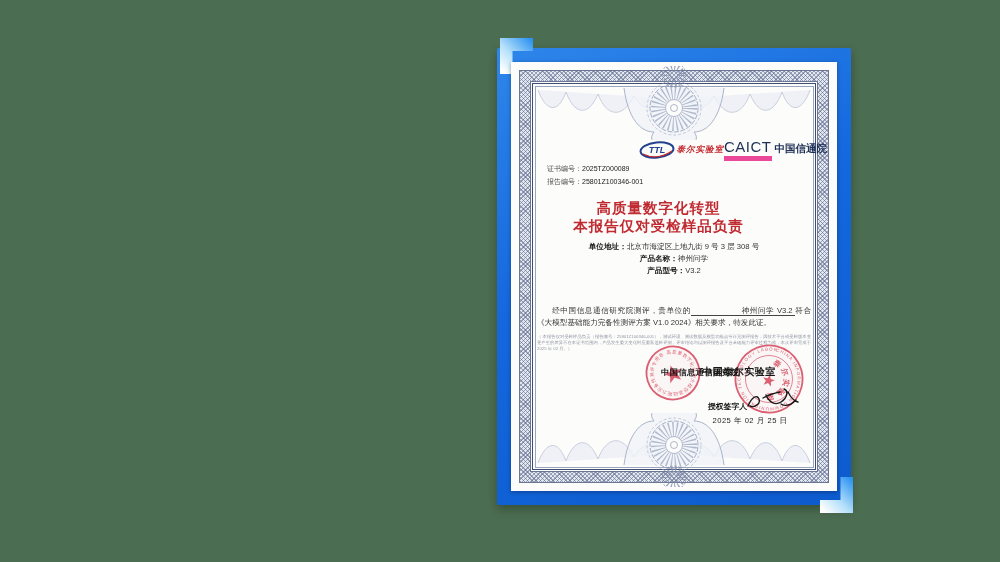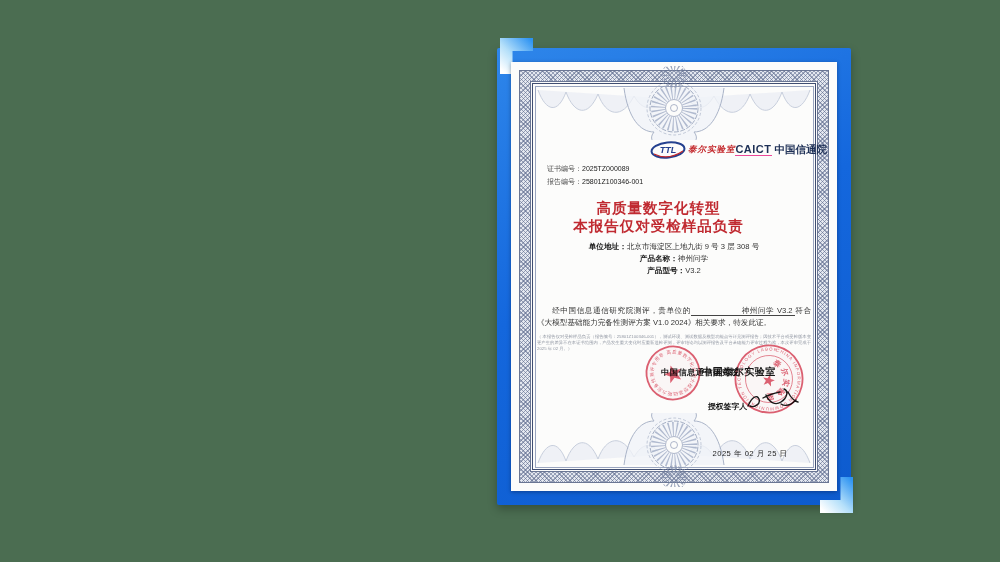--- a/index.html
+++ b/index.html
@@ -36,22 +36,22 @@
   .decor { position:absolute; pointer-events:none; }
   .decor.top { left:21px; top:4px; }
   .decor.bottom { left:21px; top:351px; transform:scaleY(-1); }
 
   
   .logos { position:absolute; left:30px; top:74px; width:266px; height:28px;
            display:flex; align-items:center; justify-content:flex-end;margin-left:20px; }
   .logo-lab { display:flex; align-items:center; gap:2px; }
   .lab-name { font-size:8.5px; font-weight:bold; font-style:italic; color:#c3272b; letter-spacing:1px; }
   .logo-caict { display:flex; align-items:baseline; gap:3px; }
-  .caict-abbr { font-size:11px; font-weight:bold; color:#1d2f55; letter-spacing:.5px;
-                border-bottom:1px solid #ec4899; line-height:1.1; }
+  .caict-abbr { font-size:15px; font-weight:normal; color:#1d2f55; letter-spacing:.5px;
+                border-bottom:5px solid #ec4899; line-height:1.1; }
   .caict-name { font-size:10.5px; font-weight:bold; color:#1d2f55; }
   .logo-prog { display:flex; align-items:center; gap:3px; }
   .prog-text { display:flex; flex-direction:column; align-items:flex-start; }
   .prog-row { font-size:10.5px; font-weight:bold; letter-spacing:1px; line-height:1.1; }
   .prog-dark { color:#4a4a4a; } .prog-red { color:#d2342a; }
   .prog-tagline { font-size:8.4px; color:#c0392b; transform:scale(.5); transform-origin:0 0; width:200%; white-space:nowrap; line-height:1.1; }
 
   
   .meta { position:absolute; left:36px; top:100px; }
   .meta-row { font-size:7px; line-height:13px; color:#222; }
@@ -78,21 +78,21 @@
               font-size:8.6px; line-height:12.5px; color:#9096a2; text-align:justify; }
 
   
   .issuer-lab  { position:absolute; left:150px; top:303px; width:156px; text-align:center;
                  font-size:10px; font-weight:bold; color:#161616; letter-spacing:.5px; }
   .issuer-inst { position:absolute; left:150px; top:305px; width:156px; text-align:left;
                  font-size:8.2px; font-weight:bold; color:#161616; letter-spacing:.5px; }
   .signer-label { position:absolute; left:197px; top:339px; font-size:7.8px; font-weight:bold; color:#161616; }
   .signature { position:absolute; left:231px; top:326px; }
   .issue-date { position:absolute; left:174px; top:354px; width:130px; text-align:center;
-                font-size:7.6px; color:#222; letter-spacing:.5px;margin-top:33px; }
+                font-size:7.6px; color:#222; letter-spacing:.5px; }
 
   .stamp { position:absolute; mix-blend-mode:multiply; opacity:.85; }
   .stamp.left  { left:132px; top:281px; }
   .stamp.right { left:218px; top:277px; }
 </style>
 </head>
 <body>
 
 <div class="stage">
 

